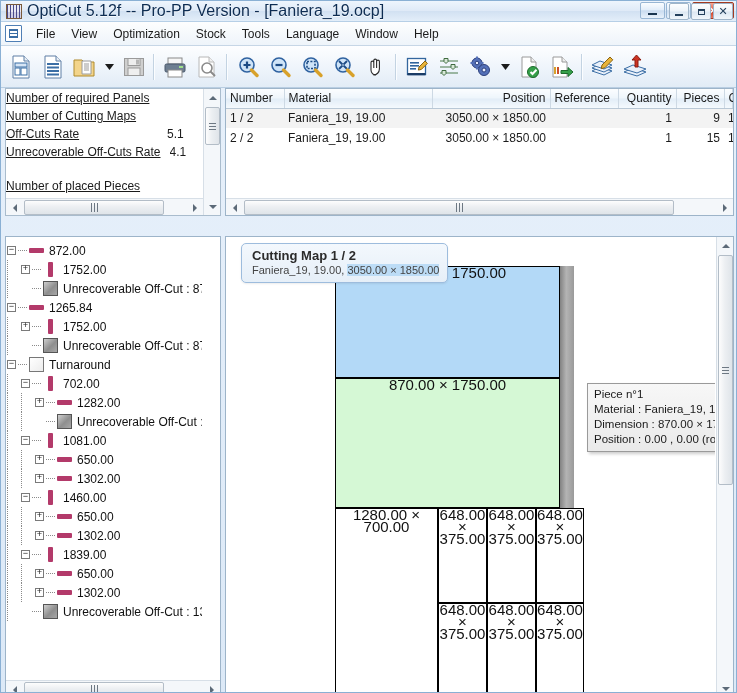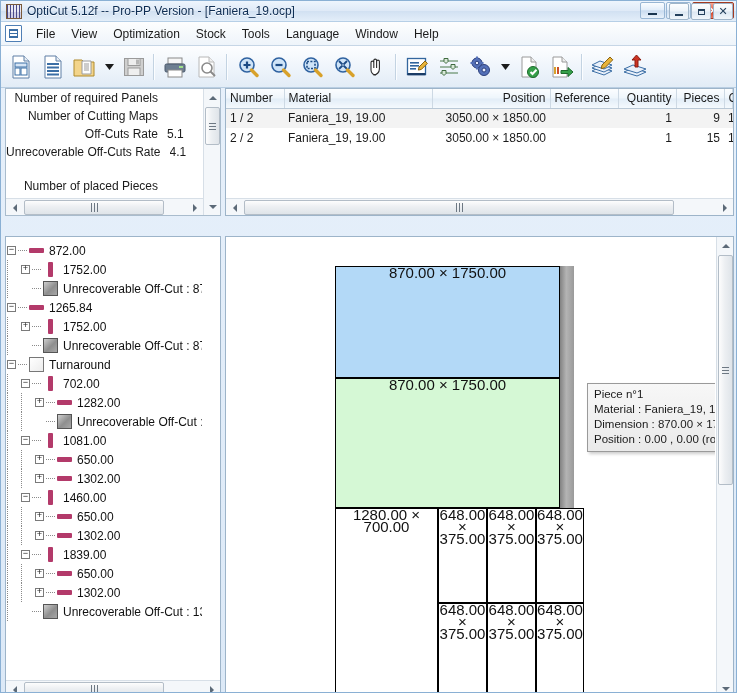--- a/index.html
+++ b/index.html
@@ -31,21 +31,21 @@
   .app-icon {
     width: 16px; height: 15px; margin-right: 5px;
     background: #fff;
     border: 1px solid #7a5a3a;
     position: relative; flex: none;
     background-image:
       repeating-linear-gradient(90deg,#4a4a8a 0 1px, transparent 1px 3px),
       linear-gradient(180deg,#e9e9f4 0 55%, #cfcfe4 55% 100%);
   }
   .title-text {
-    font-size: 12px; color: #0d2c52; font-weight: 400;
+    font-size: 16px; color: #0d2c52; font-weight: 400;
     white-space: nowrap; overflow: hidden;
     text-shadow: 0 1px 0 rgba(255,255,255,.8);
   }
   .win-btns { position: absolute; right: 2px; top: 1px; display: flex; gap: 1px; }
   .wb {
     width: 25px; height: 17px;
     border: 1px solid #98b6d4;
     border-radius: 2px;
     background: linear-gradient(180deg,#fbfdff 0%, #e3eefa 45%, #cadcf0 52%, #e7f1fb 100%);
     display: flex; align-items: center; justify-content: center;
@@ -109,21 +109,21 @@
     border: 1px solid #9db4c9;
   }
 
   
   #stats-panel { left: 4px; top: 0px; width: 216px; height: 128px; border:1px solid #a9bccd; }
   .stats-inner { position:absolute; left:0; top:0; right:17px; bottom:0; overflow:hidden; }
   .stat-row {
     display: flex; align-items: center; height: 18px;
     padding-right: 2px; font-size: 12px; color: #1b1b1b;
   }
-  .stat-label { flex: 1; text-align: right; padding-right: 9px; white-space: nowrap; }
+  .stat-label { flex: 1; padding-right: 9px; white-space: nowrap; text-decoration: underline; }
   .stat-val { width: 34px; text-align: left; white-space: nowrap; overflow: hidden; }
 
   
   #tree-panel { left: 4px; top: 148px; width: 216px; height: 462px; }
   .tree-inner { position: absolute; inset: 1px; overflow: hidden; padding-top: 3px;}
   .tnode { display: flex; align-items: center; height: 19px; white-space: nowrap; font-size: 12px; color:#111; }
   .tbox {
     width: 9px; height: 9px; border: 1px solid #7a7a7a; background: #fff;
     display: inline-flex; align-items: center; justify-content: center;
     font-size: 9px; line-height: 7px; color: #222; flex: none; margin-right: 2px;
@@ -763,20 +763,24 @@
           </div>
         <div class="sb-btn hz" style="right:0">
             <span class="arrow ar-rt"></span>
           </div>
       </div>
     </div>
 
     <div class="panel" id="map-panel">
       <div class="map-inner">
 
+        <div class="map-caption">
+          <div class="t1">Cutting Map 1 / 2</div>
+          <div class="t2"><span>Faniera_19, 19.00, </span><span class="hl">3050.00 × 1850.00</span></div>
+        </div>
 
         <div class="sheet" id="sheet">
             <div class="piece" style="left: 0px; top: 0px; width: 225px; height: 112px; background: rgb(179, 217, 247);">
               <span style="white-space: pre-line;">870.00 × 1750.00</span>
             </div>
             <div class="piece" style="left: 0px; top: 112px; width: 225px; height: 130px; background: rgb(213, 248, 213);">
               <span style="white-space: pre-line;">870.00 × 1750.00</span>
             </div>
             <div class="piece" style="left: 0px; top: 242px; width: 103px; height: 190px; background: rgb(255, 255, 255);">
               <span style="white-space: pre-line;">1280.00 × 700.00</span>

